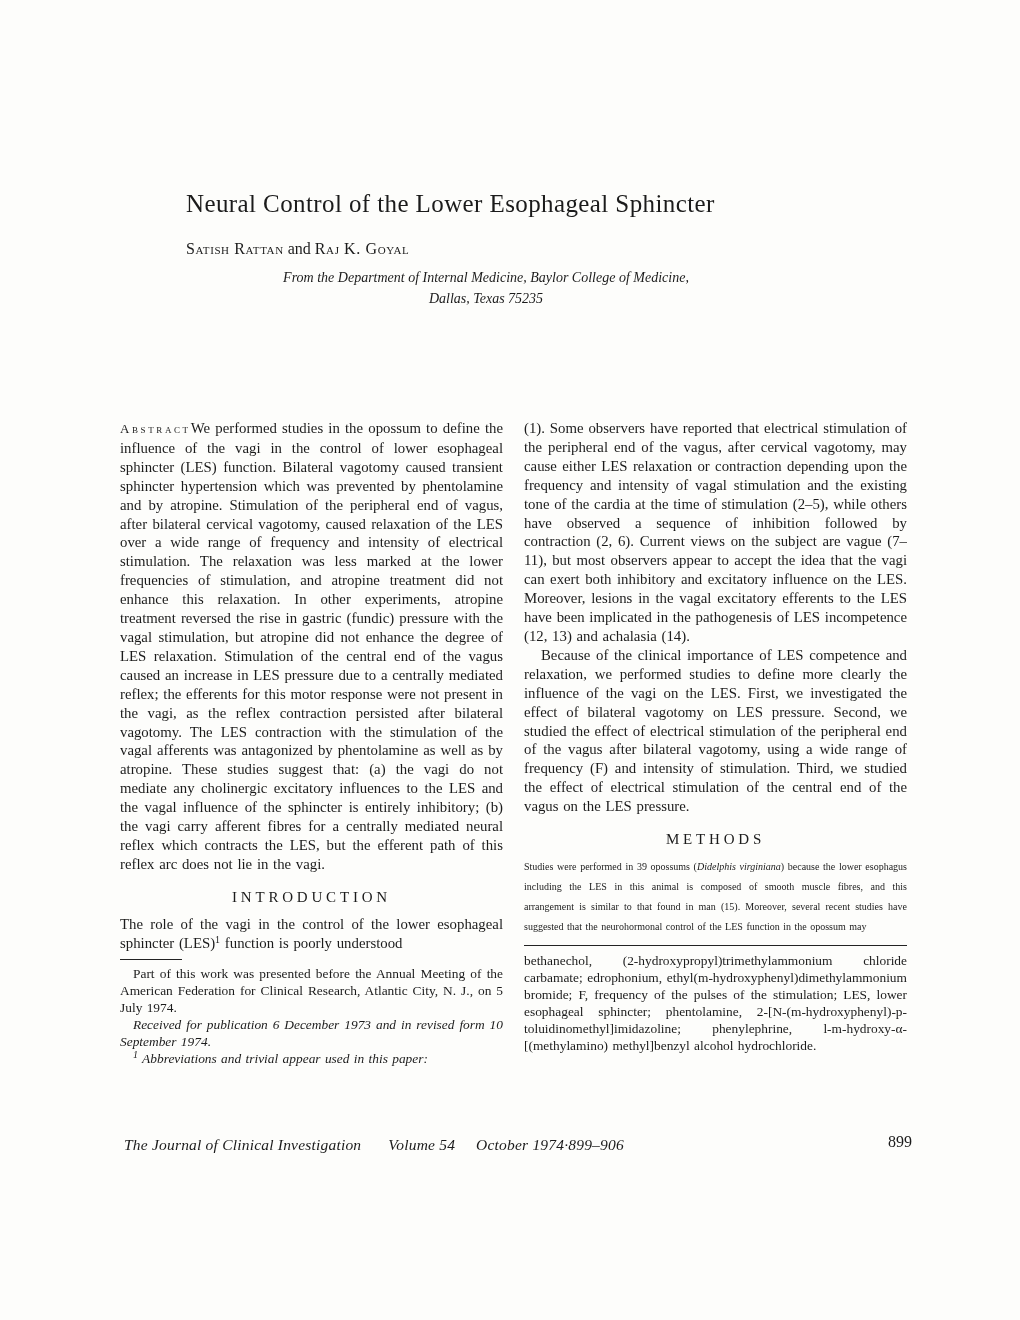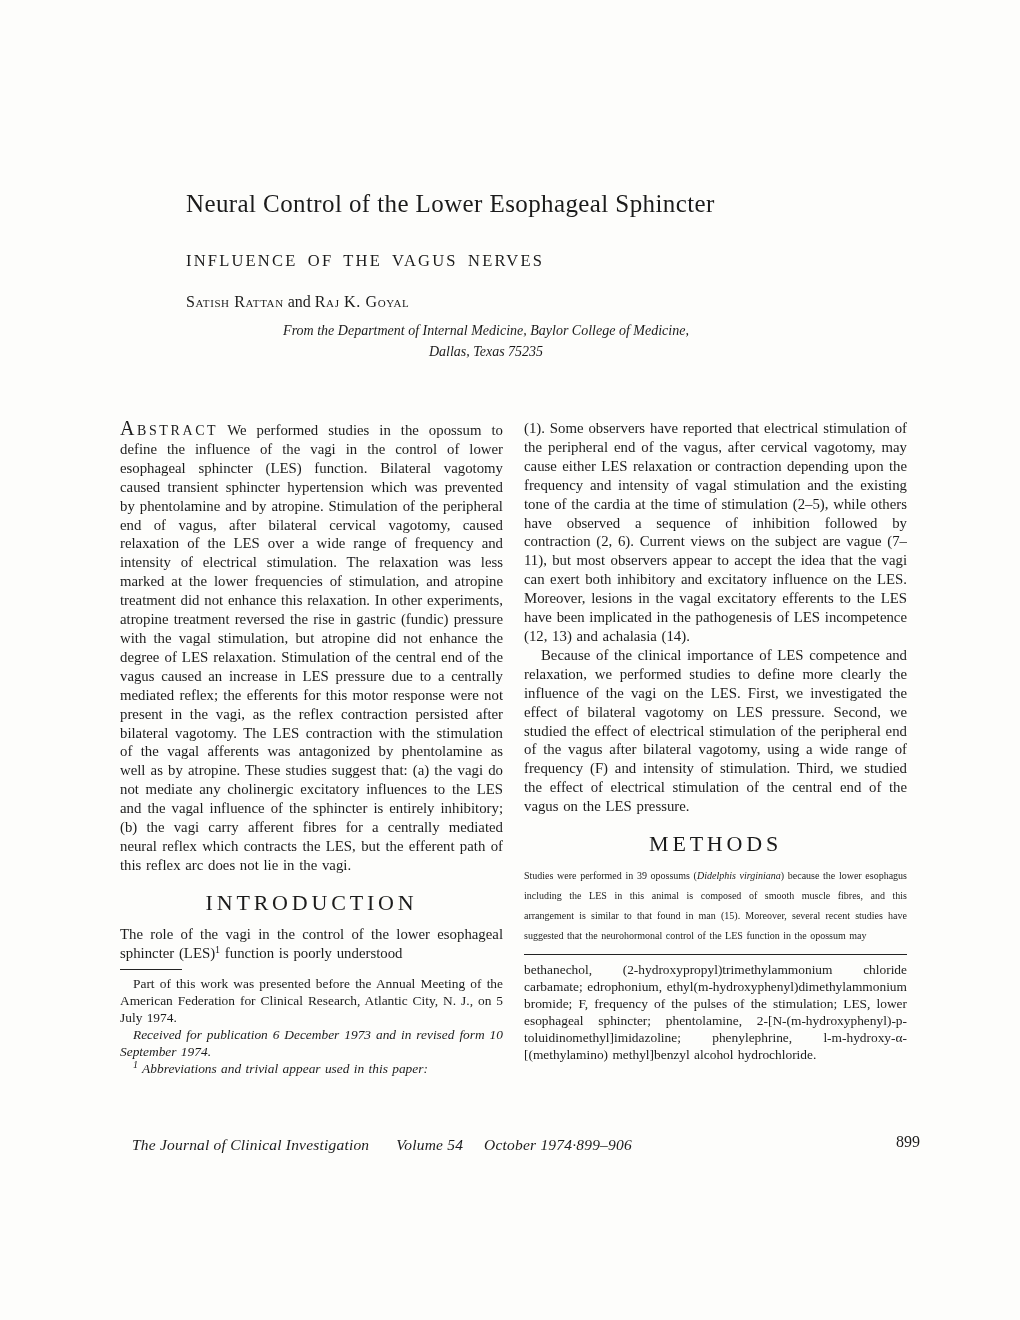--- a/index.html
+++ b/index.html
@@ -49,27 +49,26 @@
   .col { width: 383px; }
   .body-text {
     font-size: 14.8px;
     line-height: 18.9px;
     text-align: justify;
     word-spacing: 1px;
   }
   .abstract-label {
     font-variant: small-caps;
     letter-spacing: 2.6px;
-    margin-right: 9px;
-    font-size: 20px;
+    font-size: 13px;
   }
   .section-heading {
     text-align: center;
     font-weight: normal;
-    font-size: 22px;
+    font-size: 15px;
     letter-spacing: 3.8px;
     margin-top: 15px;
     margin-bottom: 9px;
     white-space: nowrap;
   }
   .indent { text-indent: 17px; }
   sup.fn-mark { font-size: 10px; vertical-align: 5px; line-height: 0; }
 
   .methods-text { font-size: 10px; line-height: 20px; }
   em.species { font-style: italic; }
@@ -91,42 +90,41 @@
     line-height: 17px;
     text-align: justify;
     word-spacing: 1px;
   }
   .footnote.fn-indent { text-indent: 13px; }
   .italic { font-style: italic; }
 
   
   .footer {
     position: absolute;
-    left: 132px; top: 1136px;
+    left: 124px; top: 1136px;
     width: 788px;
     font-size: 15.5px;
   }
   .journal-line { font-style: italic; letter-spacing: 0.2px; }
   .journal-line .seg1 { margin-right: 27px; }
   .journal-line .seg2 { margin-right: 21px; }
   .page-number {
     position: absolute;
     right: 0; top: -3px;
     font-style: normal;
     font-size: 16px;
   }
 </style>
 </head>
 <body>
 
 <div class="page">
 
   <header class="header">
     <h1 class="title">Neural Control of the Lower Esophageal Sphincter</h1>
-    <div class="subtitle">INFLUENCE OF THE VAGUS NERVES</div>
     <div class="authors"><span class="sc">Satish Rattan</span><span> and </span><span class="sc">Raj K. Goyal</span></div>
     <div class="affiliation">
       <div>From the Department of Internal Medicine, Baylor College of Medicine,</div>
       <div>Dallas, Texas 75235</div>
     </div>
   </header>
 
   <main class="columns">
 
     <section class="col">

